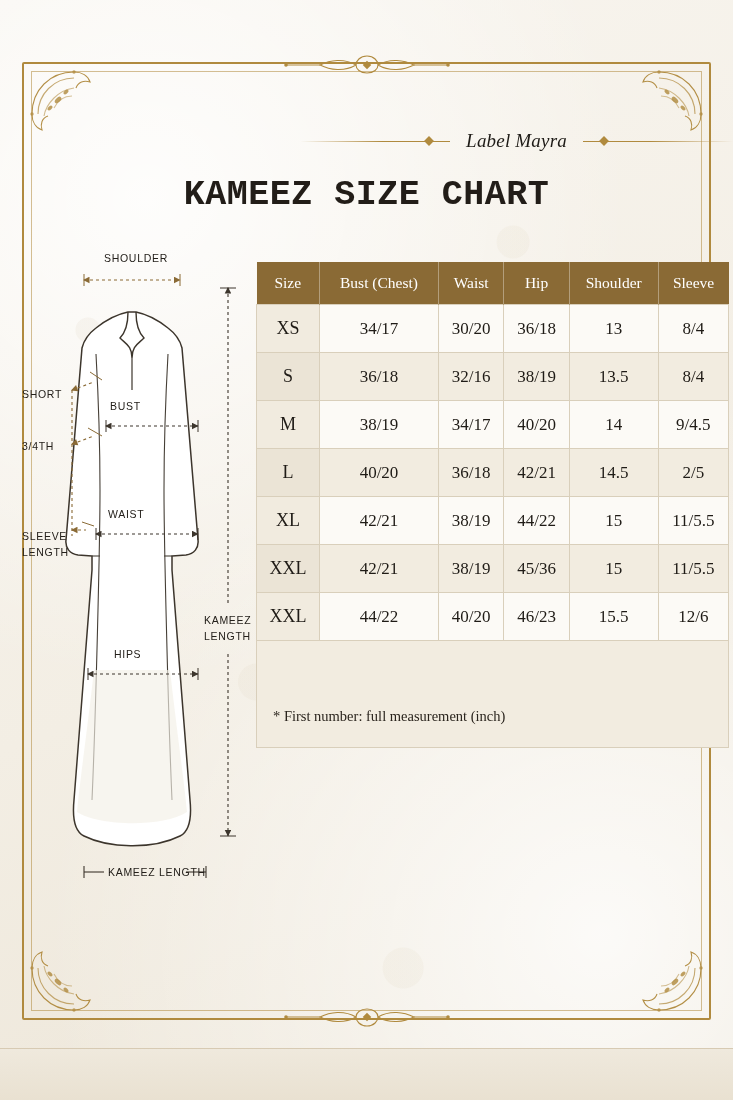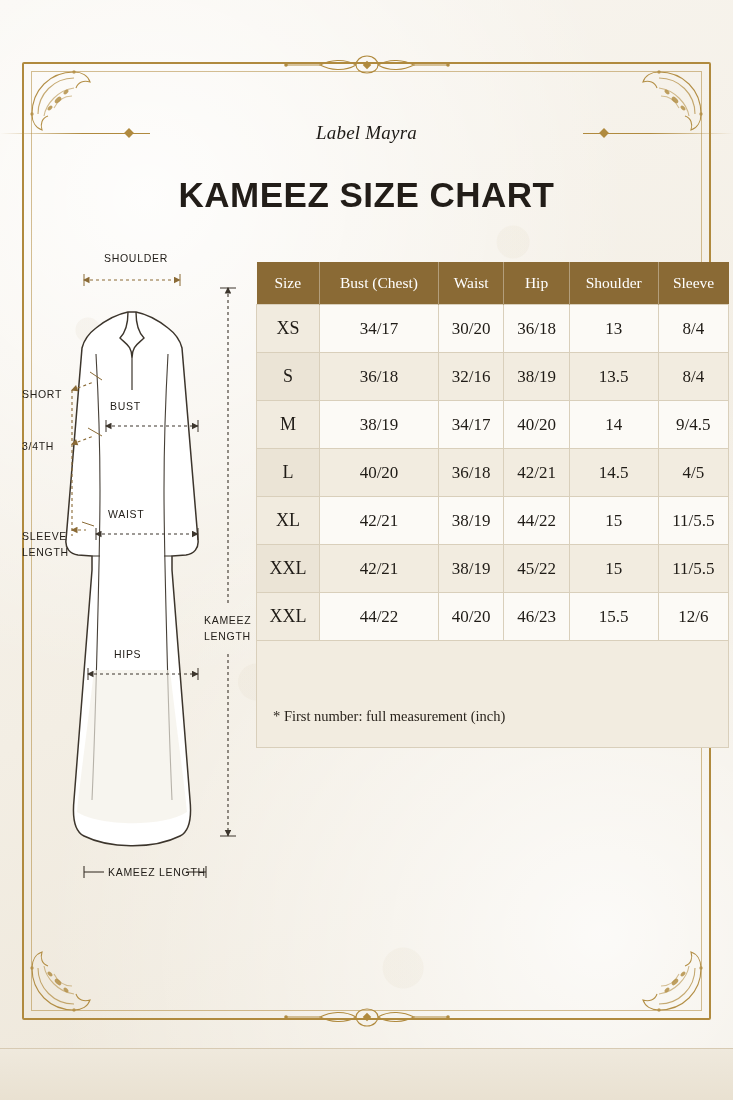--- a/index.html
+++ b/index.html
@@ -73,24 +73,24 @@
     width: 190px; height: 34px;
     left: 50%; transform: translateX(-50%);
     pointer-events: none;
   }
   .edge-orn.top { top: 48px; }
   .edge-orn.bottom { bottom: 66px; transform: translateX(-50%) scaleY(-1); }
 
   
   .brand-row {
     position: absolute;
-    top: 122px; left: 0; right: 0;
+    top: 130px; left: 0; right: 0;
     display: flex;
     align-items: center;
-    justify-content: space-between;
+    justify-content: flex-end;
     gap: 16px;
   }
   .brand-name {
     font-family: "Liberation Serif", serif;
     font-style: italic;
     font-size: 19px;
     color: #1e1b17;
     letter-spacing: .2px;
     white-space: nowrap;
   }
@@ -118,21 +118,21 @@
   .brand-rule.left .dia { left: 86%; }
   .brand-rule.right .dia { left: 14%; }
 
   .chart-title {
     position: absolute;
     top: 175px; left: 0; right: 0;
     text-align: center;
     font-size: 35px;
     letter-spacing: 0.5px;
     color: #221d18;
-    font-family: Liberation Sans, sans-serif;
+    font-family: Liberation Mono, monospace;
     font-weight: 700;
   }
 
   
   .illus {
     position: absolute;
     left: 22px;
     top: 240px;
     width: 240px;
     height: 660px;
@@ -496,35 +496,35 @@
         <td>40/20</td>
         <td>14</td>
         <td>9/4.5</td>
       </tr>
       <tr>
         <td class="size-cell">L</td>
         <td>40/20</td>
         <td>36/18</td>
         <td>42/21</td>
         <td>14.5</td>
-        <td>4/5</td>
+        <td>2/5</td>
       </tr>
       <tr>
         <td class="size-cell">XL</td>
         <td>42/21</td>
         <td>38/19</td>
         <td>44/22</td>
         <td>15</td>
         <td>11/5.5</td>
       </tr>
       <tr>
         <td class="size-cell">XXL</td>
         <td>42/21</td>
         <td>38/19</td>
-        <td>45/22</td>
+        <td>45/36</td>
         <td>15</td>
         <td>11/5.5</td>
       </tr>
       <tr>
         <td class="size-cell">XXL</td>
         <td>44/22</td>
         <td>40/20</td>
         <td>46/23</td>
         <td>15.5</td>
         <td>12/6</td>

